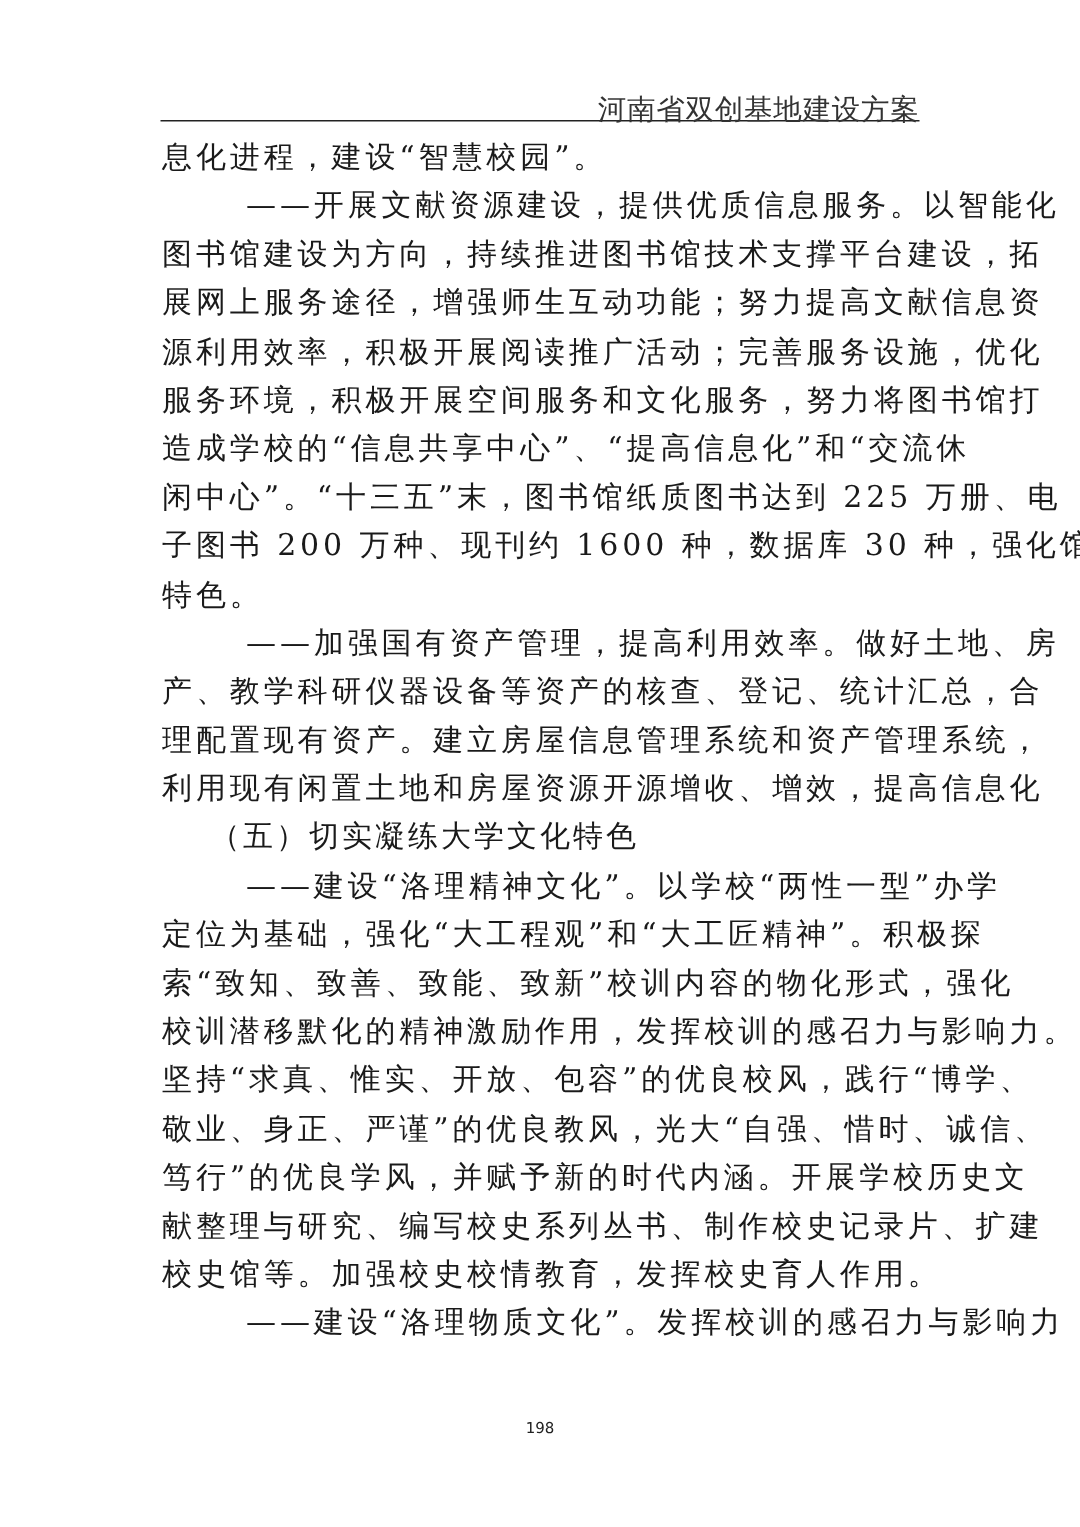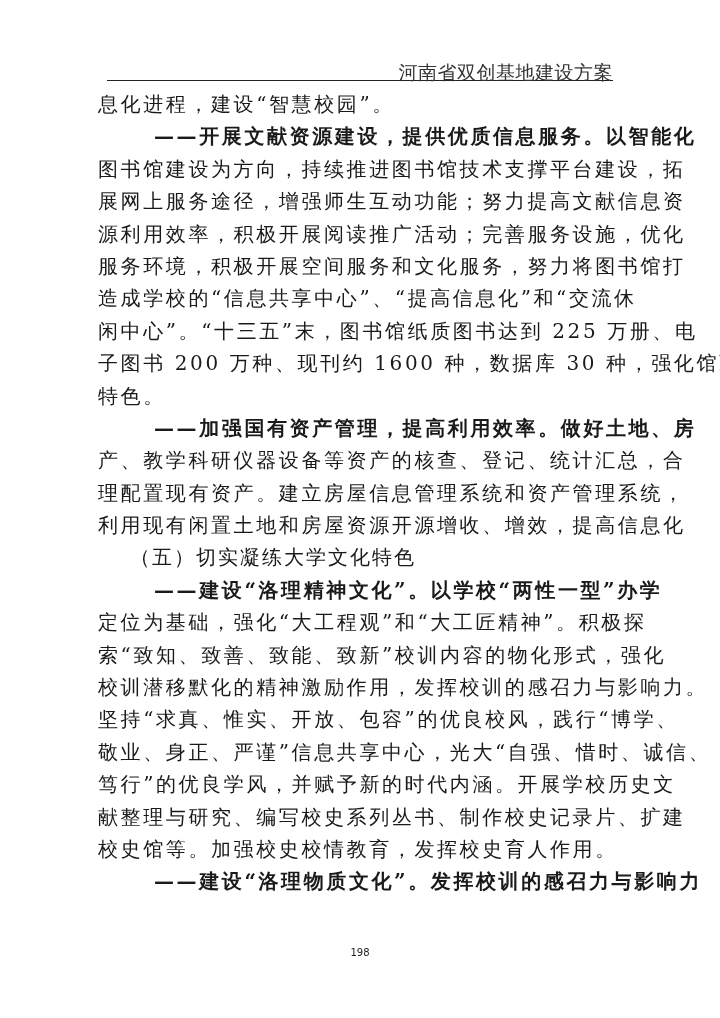--- a/index.html
+++ b/index.html
@@ -2,24 +2,24 @@
 <html><head>
 <meta charset="utf-8">
 <style>
   html, body { margin: 0; padding: 0; background: #ffffff; }
   body { width: 720px; height: 1018px; position: relative; overflow: hidden;
          font-family: "DejaVu Serif", "Liberation Serif", serif; color: #1a1a1a; }
   .header { position: absolute; left: 107px; top: 58px; width: 506px; height: 22px;
             border-bottom: 1.5px solid #222; }
   .header-title { position: absolute; right: 0; top: 2px; font-size: 19px; color: #333;
                   letter-spacing: 0.5px; }
-  .body-text { position: absolute; left: 98px; top: 88px; width: 506px; }
+  .body-text { position: absolute; left: 108px; top: 88px; width: 506px; }
   .line { height: 32.4px; line-height: 32.4px; font-size: 20px; white-space: nowrap;
           letter-spacing: 2.6px; overflow: visible; }
-  .line.indent { padding-left: 56px; font-weight: bold; }
+  .line.indent { padding-left: 56px; }
   .line.heading { padding-left: 32px; font-weight: normal; letter-spacing: 2px; }
   .page-number { position: absolute; left: 0; width: 720px; top: 947px; text-align: center;
                  font-family: "DejaVu Sans", sans-serif; font-size: 10px; color: #222; }
 </style>
 </head>
 <body>
 
 <div class="header">
   <span class="header-title">河南省双创基地建设方案</span>
 </div>
@@ -38,20 +38,20 @@
     <div class="line indent">——加强国有资产管理，提高利用效率。做好土地、房</div>
     <div class="line">产、教学科研仪器设备等资产的核查、登记、统计汇总，合</div>
     <div class="line">理配置现有资产。建立房屋信息管理系统和资产管理系统，</div>
     <div class="line">利用现有闲置土地和房屋资源开源增收、增效，提高信息化</div>
     <div class="line heading">（五）切实凝练大学文化特色</div>
     <div class="line indent">——建设“洛理精神文化”。以学校“两性一型”办学</div>
     <div class="line">定位为基础，强化“大工程观”和“大工匠精神”。积极探</div>
     <div class="line">索“致知、致善、致能、致新”校训内容的物化形式，强化</div>
     <div class="line">校训潜移默化的精神激励作用，发挥校训的感召力与影响力。</div>
     <div class="line">坚持“求真、惟实、开放、包容”的优良校风，践行“博学、</div>
-    <div class="line">敬业、身正、严谨”信息共享中心，光大“自强、惜时、诚信、</div>
+    <div class="line">敬业、身正、严谨”的优良教风，光大“自强、惜时、诚信、</div>
     <div class="line">笃行”的优良学风，并赋予新的时代内涵。开展学校历史文</div>
     <div class="line">献整理与研究、编写校史系列丛书、制作校史记录片、扩建</div>
     <div class="line">校史馆等。加强校史校情教育，发挥校史育人作用。</div>
     <div class="line indent">——建设“洛理物质文化”。发挥校训的感召力与影响力</div>
   </div>
 
 <div class="page-number">198</div>
 
 </body></html>

